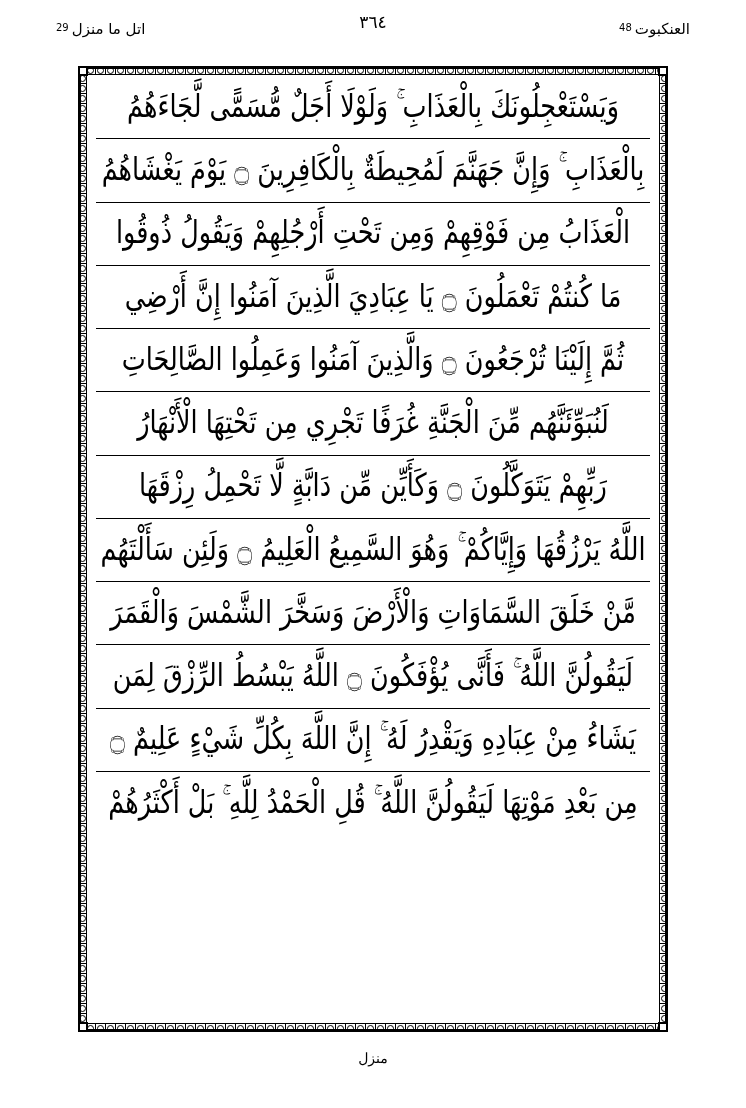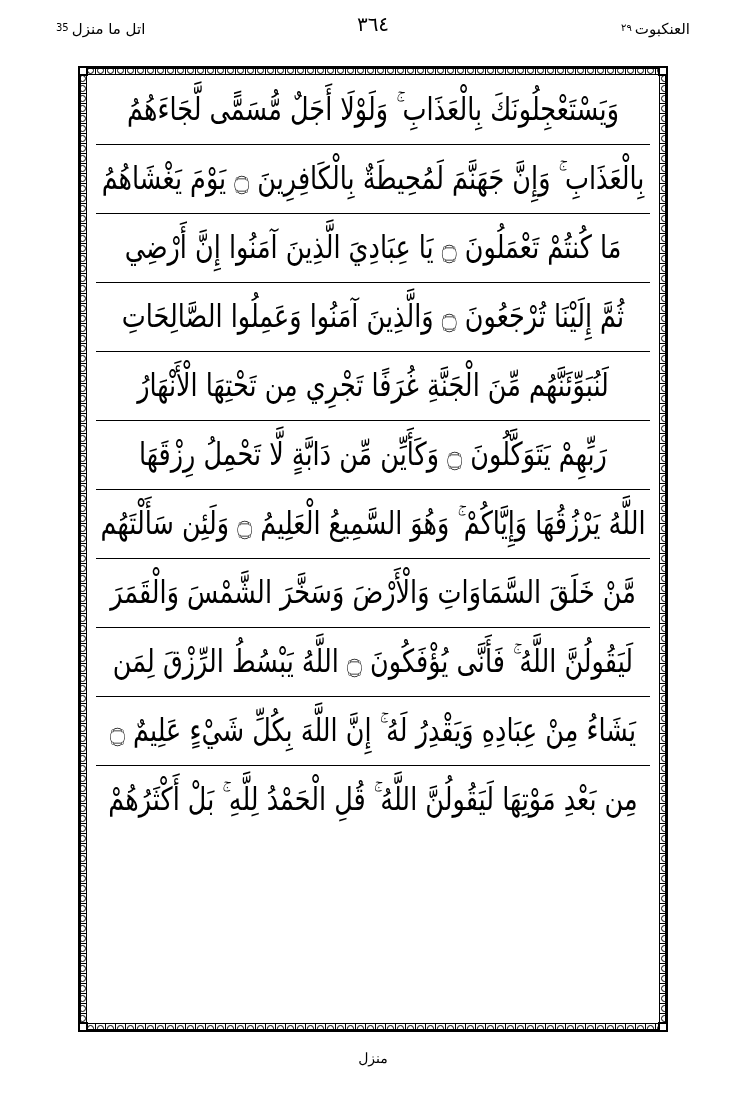--- a/index.html
+++ b/index.html
@@ -49,21 +49,21 @@
     line-height: 1;
     letter-spacing: 0.5px;
   }
   .hdr-sup {
     font-size: 10px;
     line-height: 1;
     position: relative;
     top: -4px;
   }
   .page-number {
-    font-size: 20px;
+    font-size: 17px;
     letter-spacing: 1px;
     position: absolute;
     left: 50%;
     top: 12px;
     transform: translateX(-50%);
   }
 
   
   .frame-outer {
     position: absolute;
@@ -204,25 +204,25 @@
   }
 </style>
 </head>
 <body>
 
 <div class="page">
 
   <div class="top-header">
     <div class="hdr-side">
       <span class="hdr-main">العنكبوت</span>
-      <span class="hdr-sup">٢٩</span>
+      <span class="hdr-sup">48</span>
     </div>
     <div class="hdr-side">
       <span class="hdr-main">اتل ما منزل</span>
-      <span class="hdr-sup">35</span>
+      <span class="hdr-sup">29</span>
     </div>
   </div>
   <div class="page-number">٣٦٤</div>
 
   <div class="frame-outer"></div>
   <div class="frame-inner"></div>
 
   <div class="braid left">
     <i></i>
       <i></i>
@@ -547,20 +547,23 @@
   <div class="corner br"></div>
 
   <div class="text-block">
     <div class="aya-line">
         <span class="ar">وَيَسْتَعْجِلُونَكَ بِالْعَذَابِ ۚ وَلَوْلَا أَجَلٌ مُّسَمًّى لَّجَاءَهُمُ</span>
       </div>
     <div class="aya-line">
         <span class="ar">بِالْعَذَابِ ۚ وَإِنَّ جَهَنَّمَ لَمُحِيطَةٌ بِالْكَافِرِينَ ۝ يَوْمَ يَغْشَاهُمُ</span>
       </div>
     <div class="aya-line">
+        <span class="ar">الْعَذَابُ مِن فَوْقِهِمْ وَمِن تَحْتِ أَرْجُلِهِمْ وَيَقُولُ ذُوقُوا</span>
+      </div>
+    <div class="aya-line">
         <span class="ar">مَا كُنتُمْ تَعْمَلُونَ ۝ يَا عِبَادِيَ الَّذِينَ آمَنُوا إِنَّ أَرْضِي</span>
       </div>
     <div class="aya-line">
         <span class="ar">ثُمَّ إِلَيْنَا تُرْجَعُونَ ۝ وَالَّذِينَ آمَنُوا وَعَمِلُوا الصَّالِحَاتِ</span>
       </div>
     <div class="aya-line">
         <span class="ar">لَنُبَوِّئَنَّهُم مِّنَ الْجَنَّةِ غُرَفًا تَجْرِي مِن تَحْتِهَا الْأَنْهَارُ</span>
       </div>
     <div class="aya-line">
         <span class="ar">رَبِّهِمْ يَتَوَكَّلُونَ ۝ وَكَأَيِّن مِّن دَابَّةٍ لَّا تَحْمِلُ رِزْقَهَا</span>

